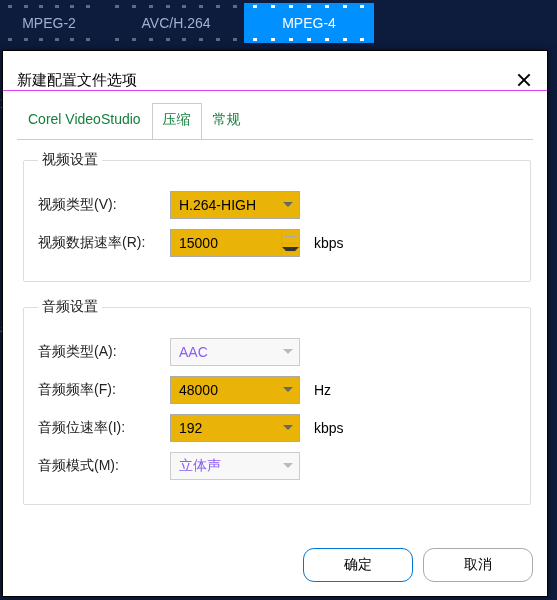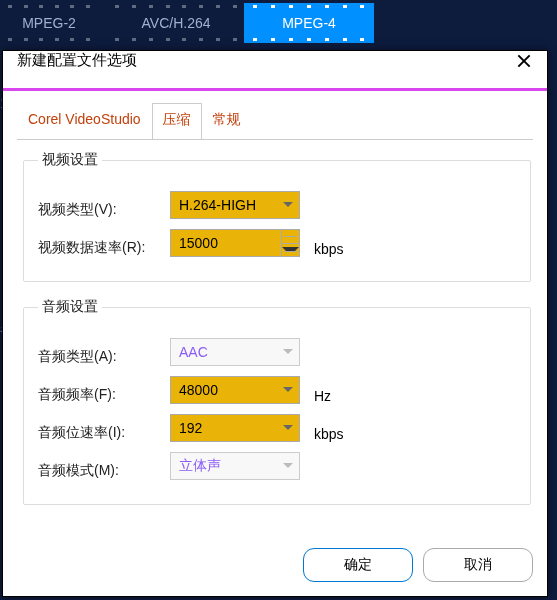--- a/index.html
+++ b/index.html
@@ -63,24 +63,24 @@
       height: 547px;
       background: #fff;
       border: 1px solid #000;
       box-shadow: 0 0 8px rgba(0,0,0,0.5);
       display: flex;
       flex-direction: column;
     }
     .titlebar {
       height: 40px;
       display: flex;
-      align-items: flex-start;
+      align-items: flex-end;
       justify-content: space-between;
       padding: 0 12px 0 14px;
-      border-bottom: 3px solid #d946ef;
+      border-bottom: 1px solid #d946ef;
     }
     .titlebar .title {
       font-size: 15px;
       color: #000;
     }
     .closebtn {
       width: 20px;
       height: 20px;
       cursor: pointer;
       position: relative;
@@ -95,21 +95,21 @@
     .closebtn::before { transform: rotate(45deg); }
     .closebtn::after { transform: rotate(-45deg); }
 
     .tabstrip {
       display: flex;
       padding: 12px 14px 0 14px;
     }
     .tab {
       padding: 7px 10px 10px 10px;
       font-size: 14px;
-      color: #c2410c;
+      color: #15803d;
       cursor: pointer;
       border: 1px solid transparent;
       border-bottom: none;
       position: relative;
     }
     .tab.selected {
       border-color: #ccc;
       background: #fff;
       z-index: 2;
     }
@@ -131,21 +131,21 @@
       padding: 12px 14px 14px 14px;
       margin-bottom: 16px;
     }
     legend {
       font-size: 14px;
       padding: 0 4px;
       color: #222;
     }
     .row {
       display: flex;
-      align-items: flex-end;
+      align-items: center;
       margin: 10px 0;
     }
     .row .lbl {
       width: 132px;
       font-size: 14px;
       color: #222;
     }
     .selectbox, .spinbox {
       width: 130px;
       height: 28px;

